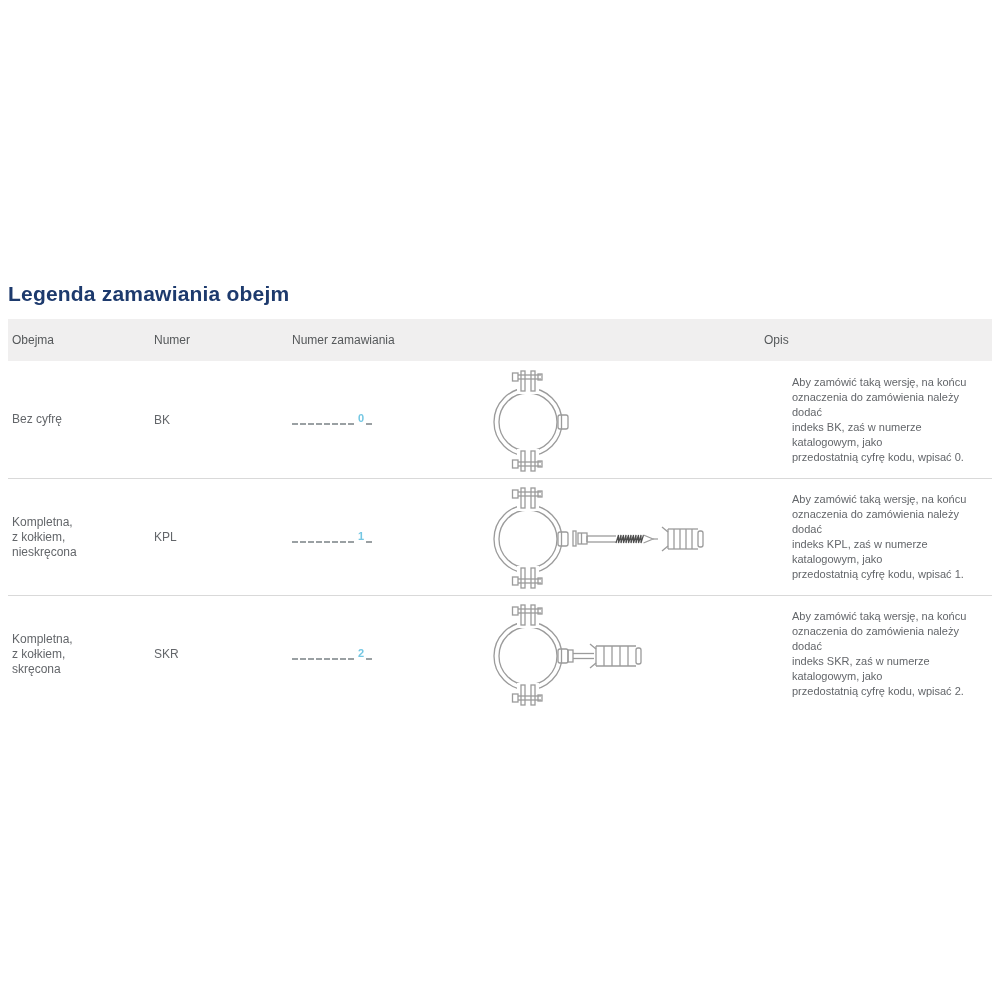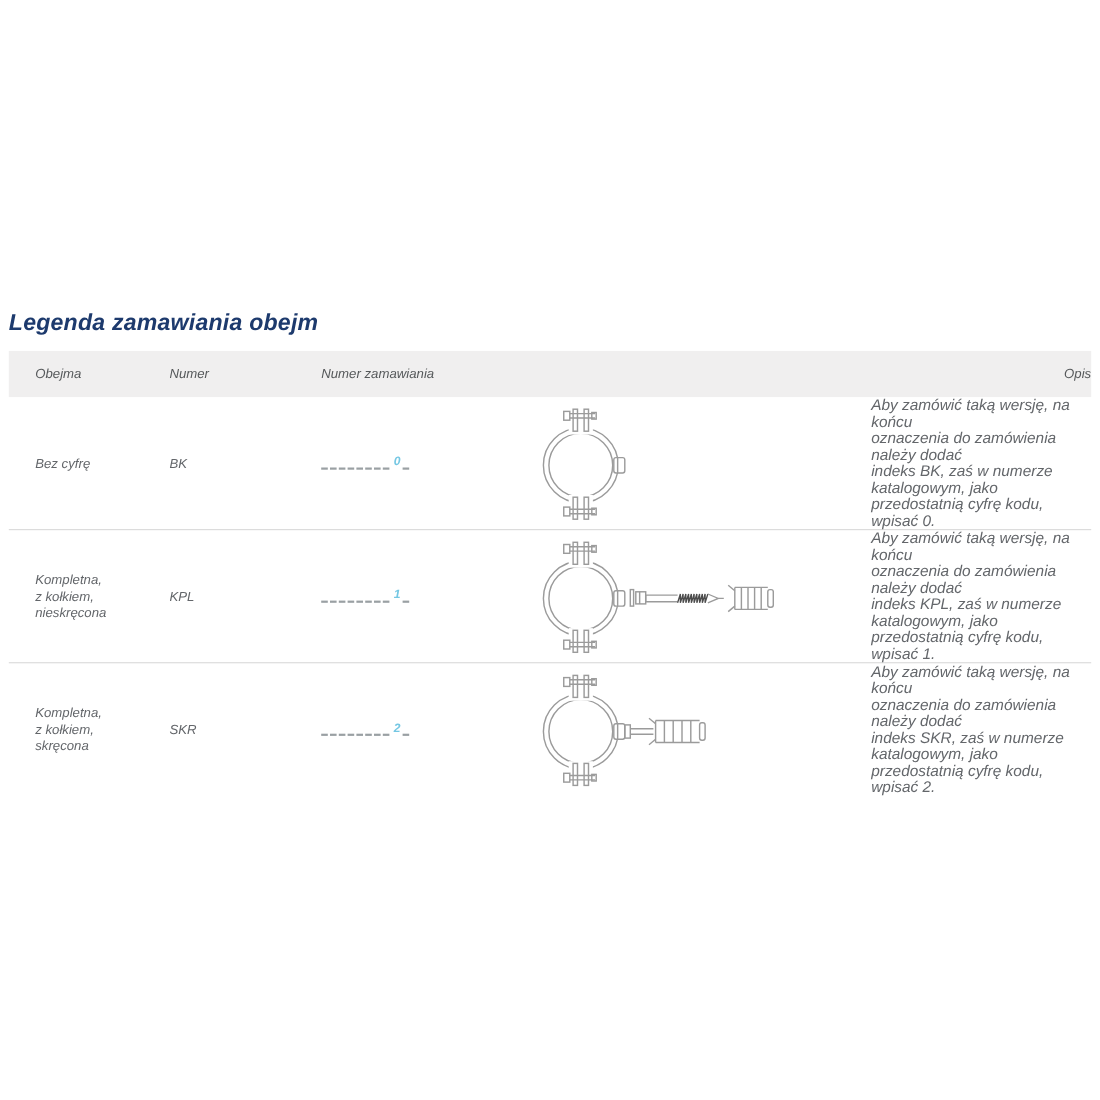--- a/index.html
+++ b/index.html
@@ -1,18 +1,18 @@
 <!DOCTYPE html>
 <html><head>
 <meta charset="utf-8">
 <style>
   * { margin:0; padding:0; box-sizing:border-box; }
   html,body { width:1000px; height:1000px; background:#ffffff; overflow:hidden;
               font-family:"Liberation Sans", sans-serif; }
-  .page { width:1000px; height:1000px; padding:0 8px;font-style:italic; }
+  .page { width:1000px; height:1000px; padding:0 8px; }
 
   .page-title {
     padding-top:281px;
     font-size:21px; line-height:25px; font-weight:bold;
     color:#1d3a6d; letter-spacing:0.2px;
   }
 
   .legend-table { margin-top:13px; }
 
   .t-row {
@@ -21,26 +21,26 @@
     align-items:center;
   }
   .t-head {
     background:#f0efef; height:42px;
     color:#55585a; font-size:12px;
   }
   .t-body { min-height:117px; color:#63666a; font-size:12px; }
   .t-body + .t-body { border-top:1px solid #d9d9d9; }
 
   .cell { padding-left:2px; }
-  .c1 { padding-left:24px; }
-  .c5-head { padding-left:4px;text-align:right; }
+  .c1 { padding-left:4px; }
+  .c5-head { padding-left:4px; }
   .c5 { padding-left:32px; padding-right:6px; }
 
   .pre { white-space:pre-line; line-height:15px; }
-  .desc { font-size:14px; line-height:15px; }
+  .desc { font-size:11px; line-height:15px; }
 
   .catalog { display:flex; align-items:flex-end; }
   .dash { display:inline-block; width:6px; height:2px; background:#9aa0a3;
           margin-right:2px; margin-bottom:1px; }
   .digit { font-size:11px; line-height:10px; margin:0 2px 3px 2px; font-weight:bold; }
 
   .img-cell { display:flex; align-items:center; padding-left:28px; }
   svg.draw { display:block; }
 </style>
 </head>

